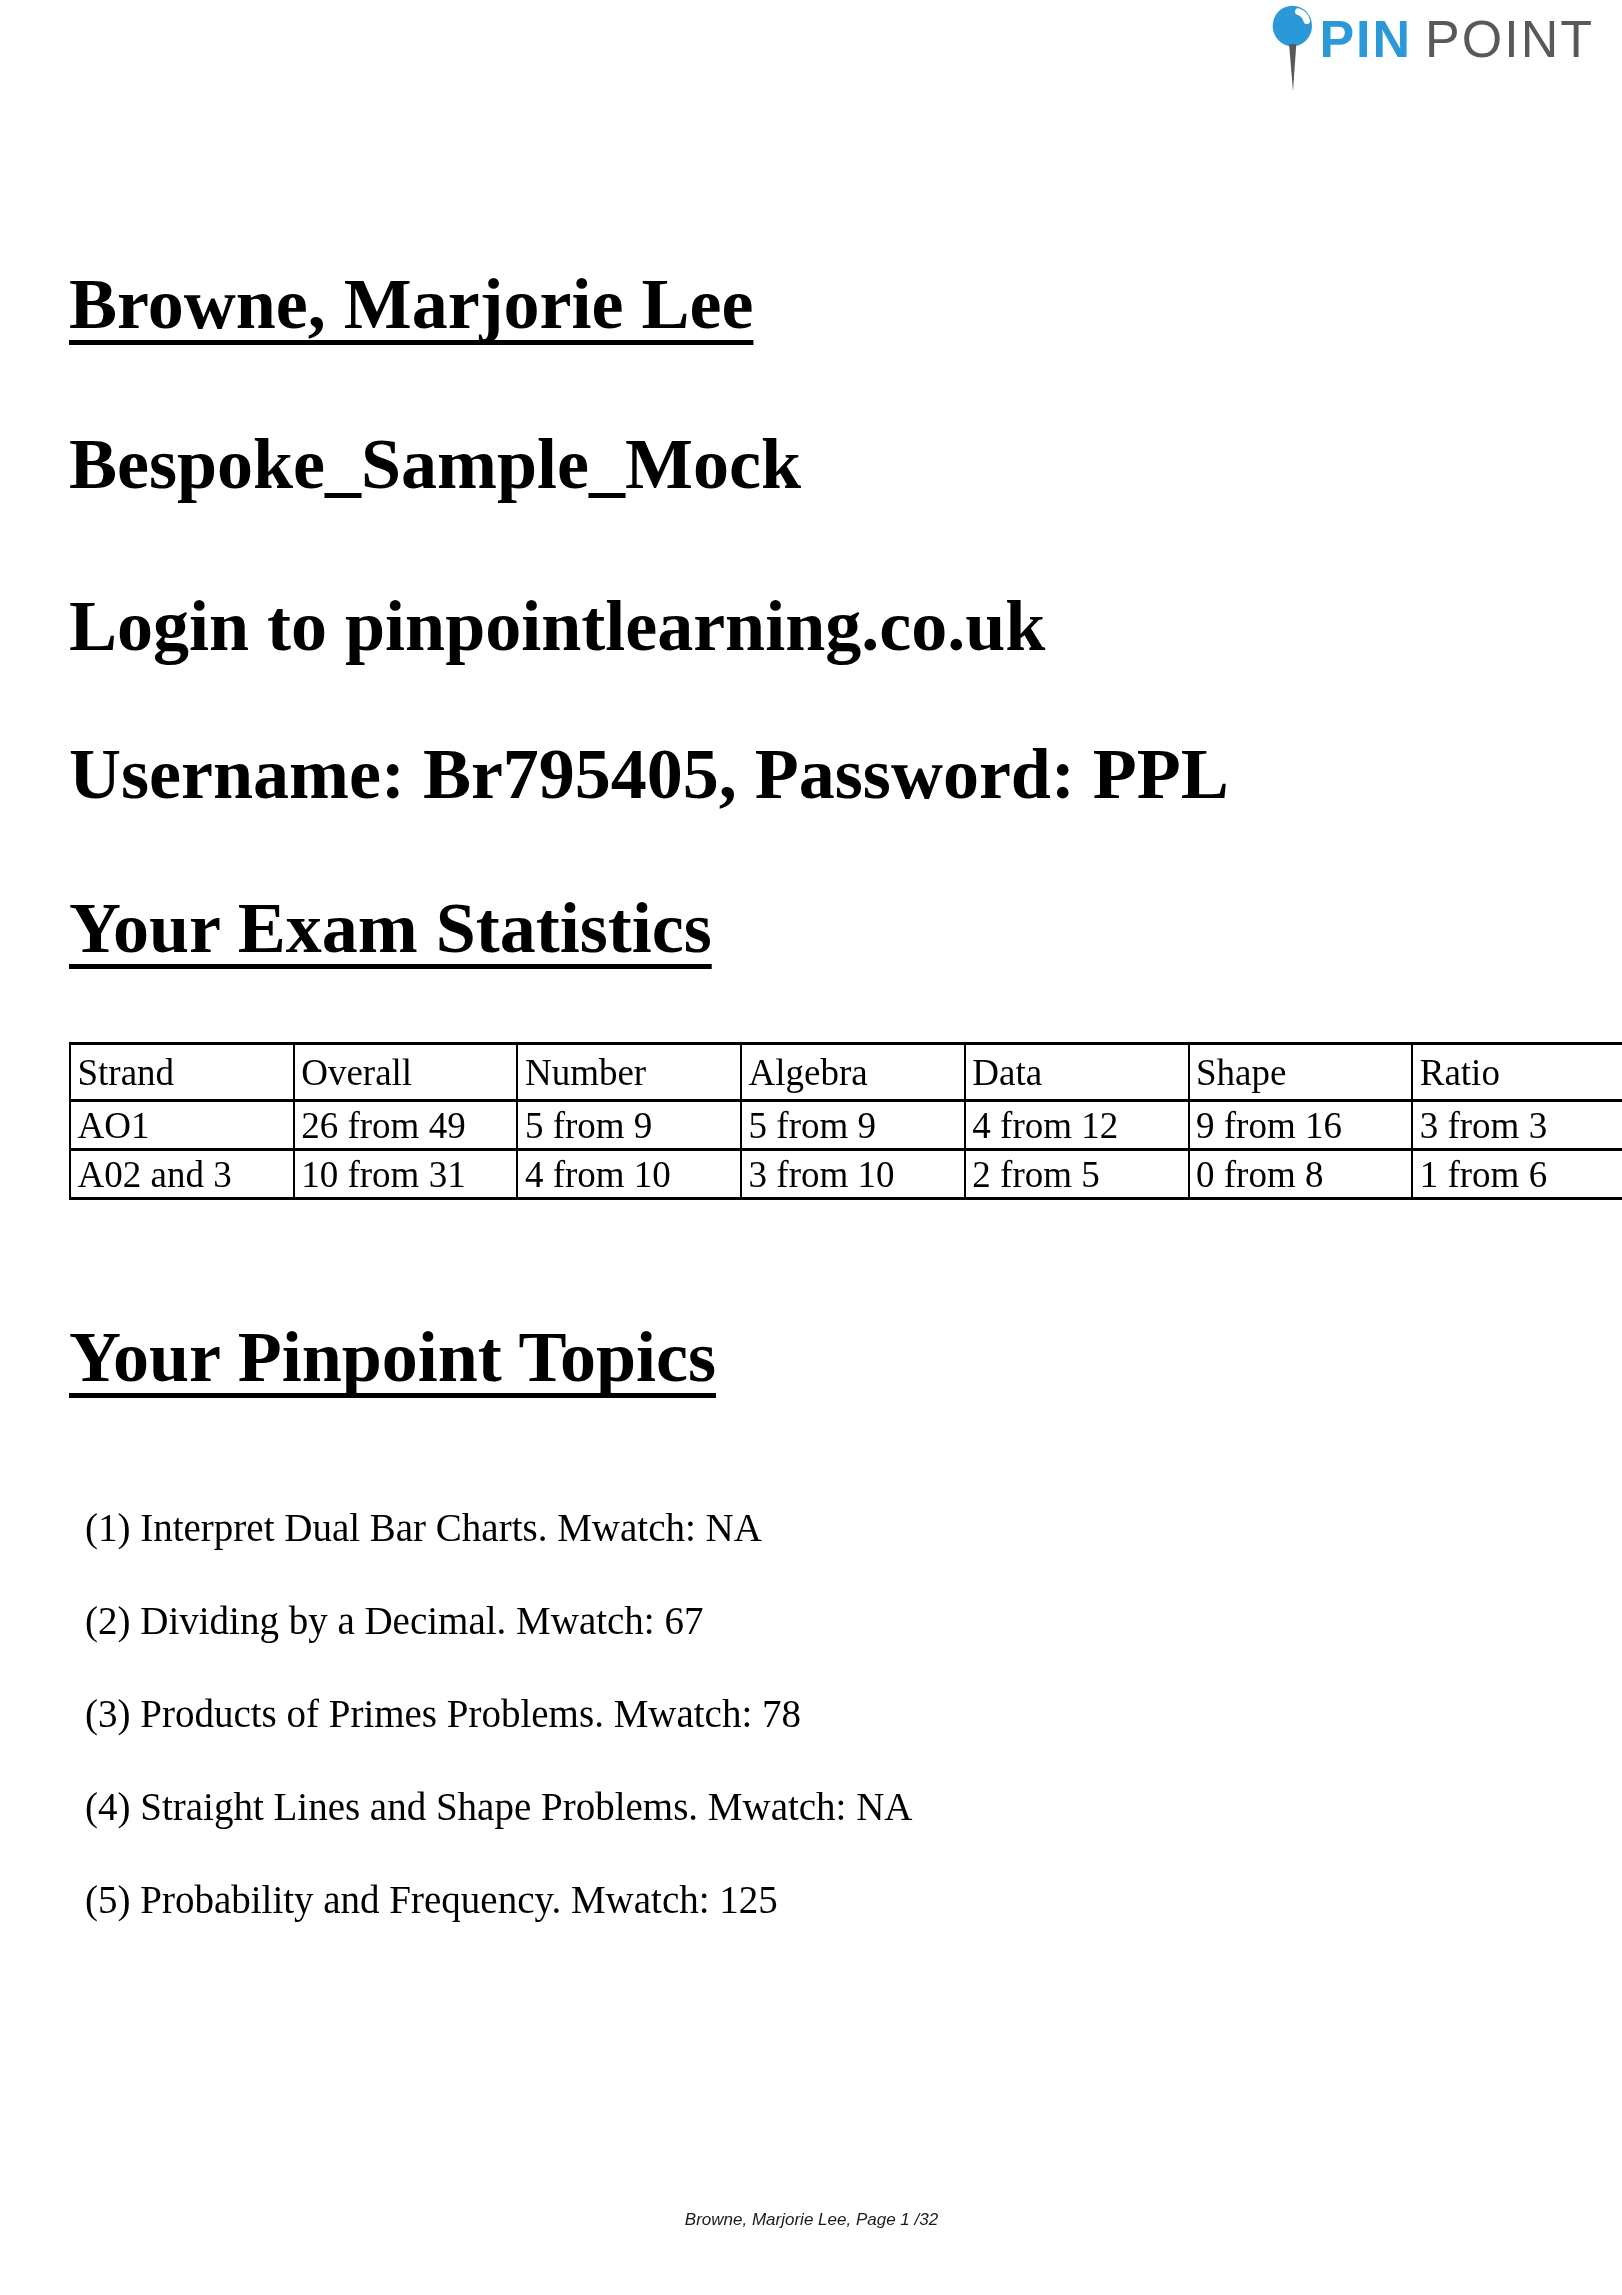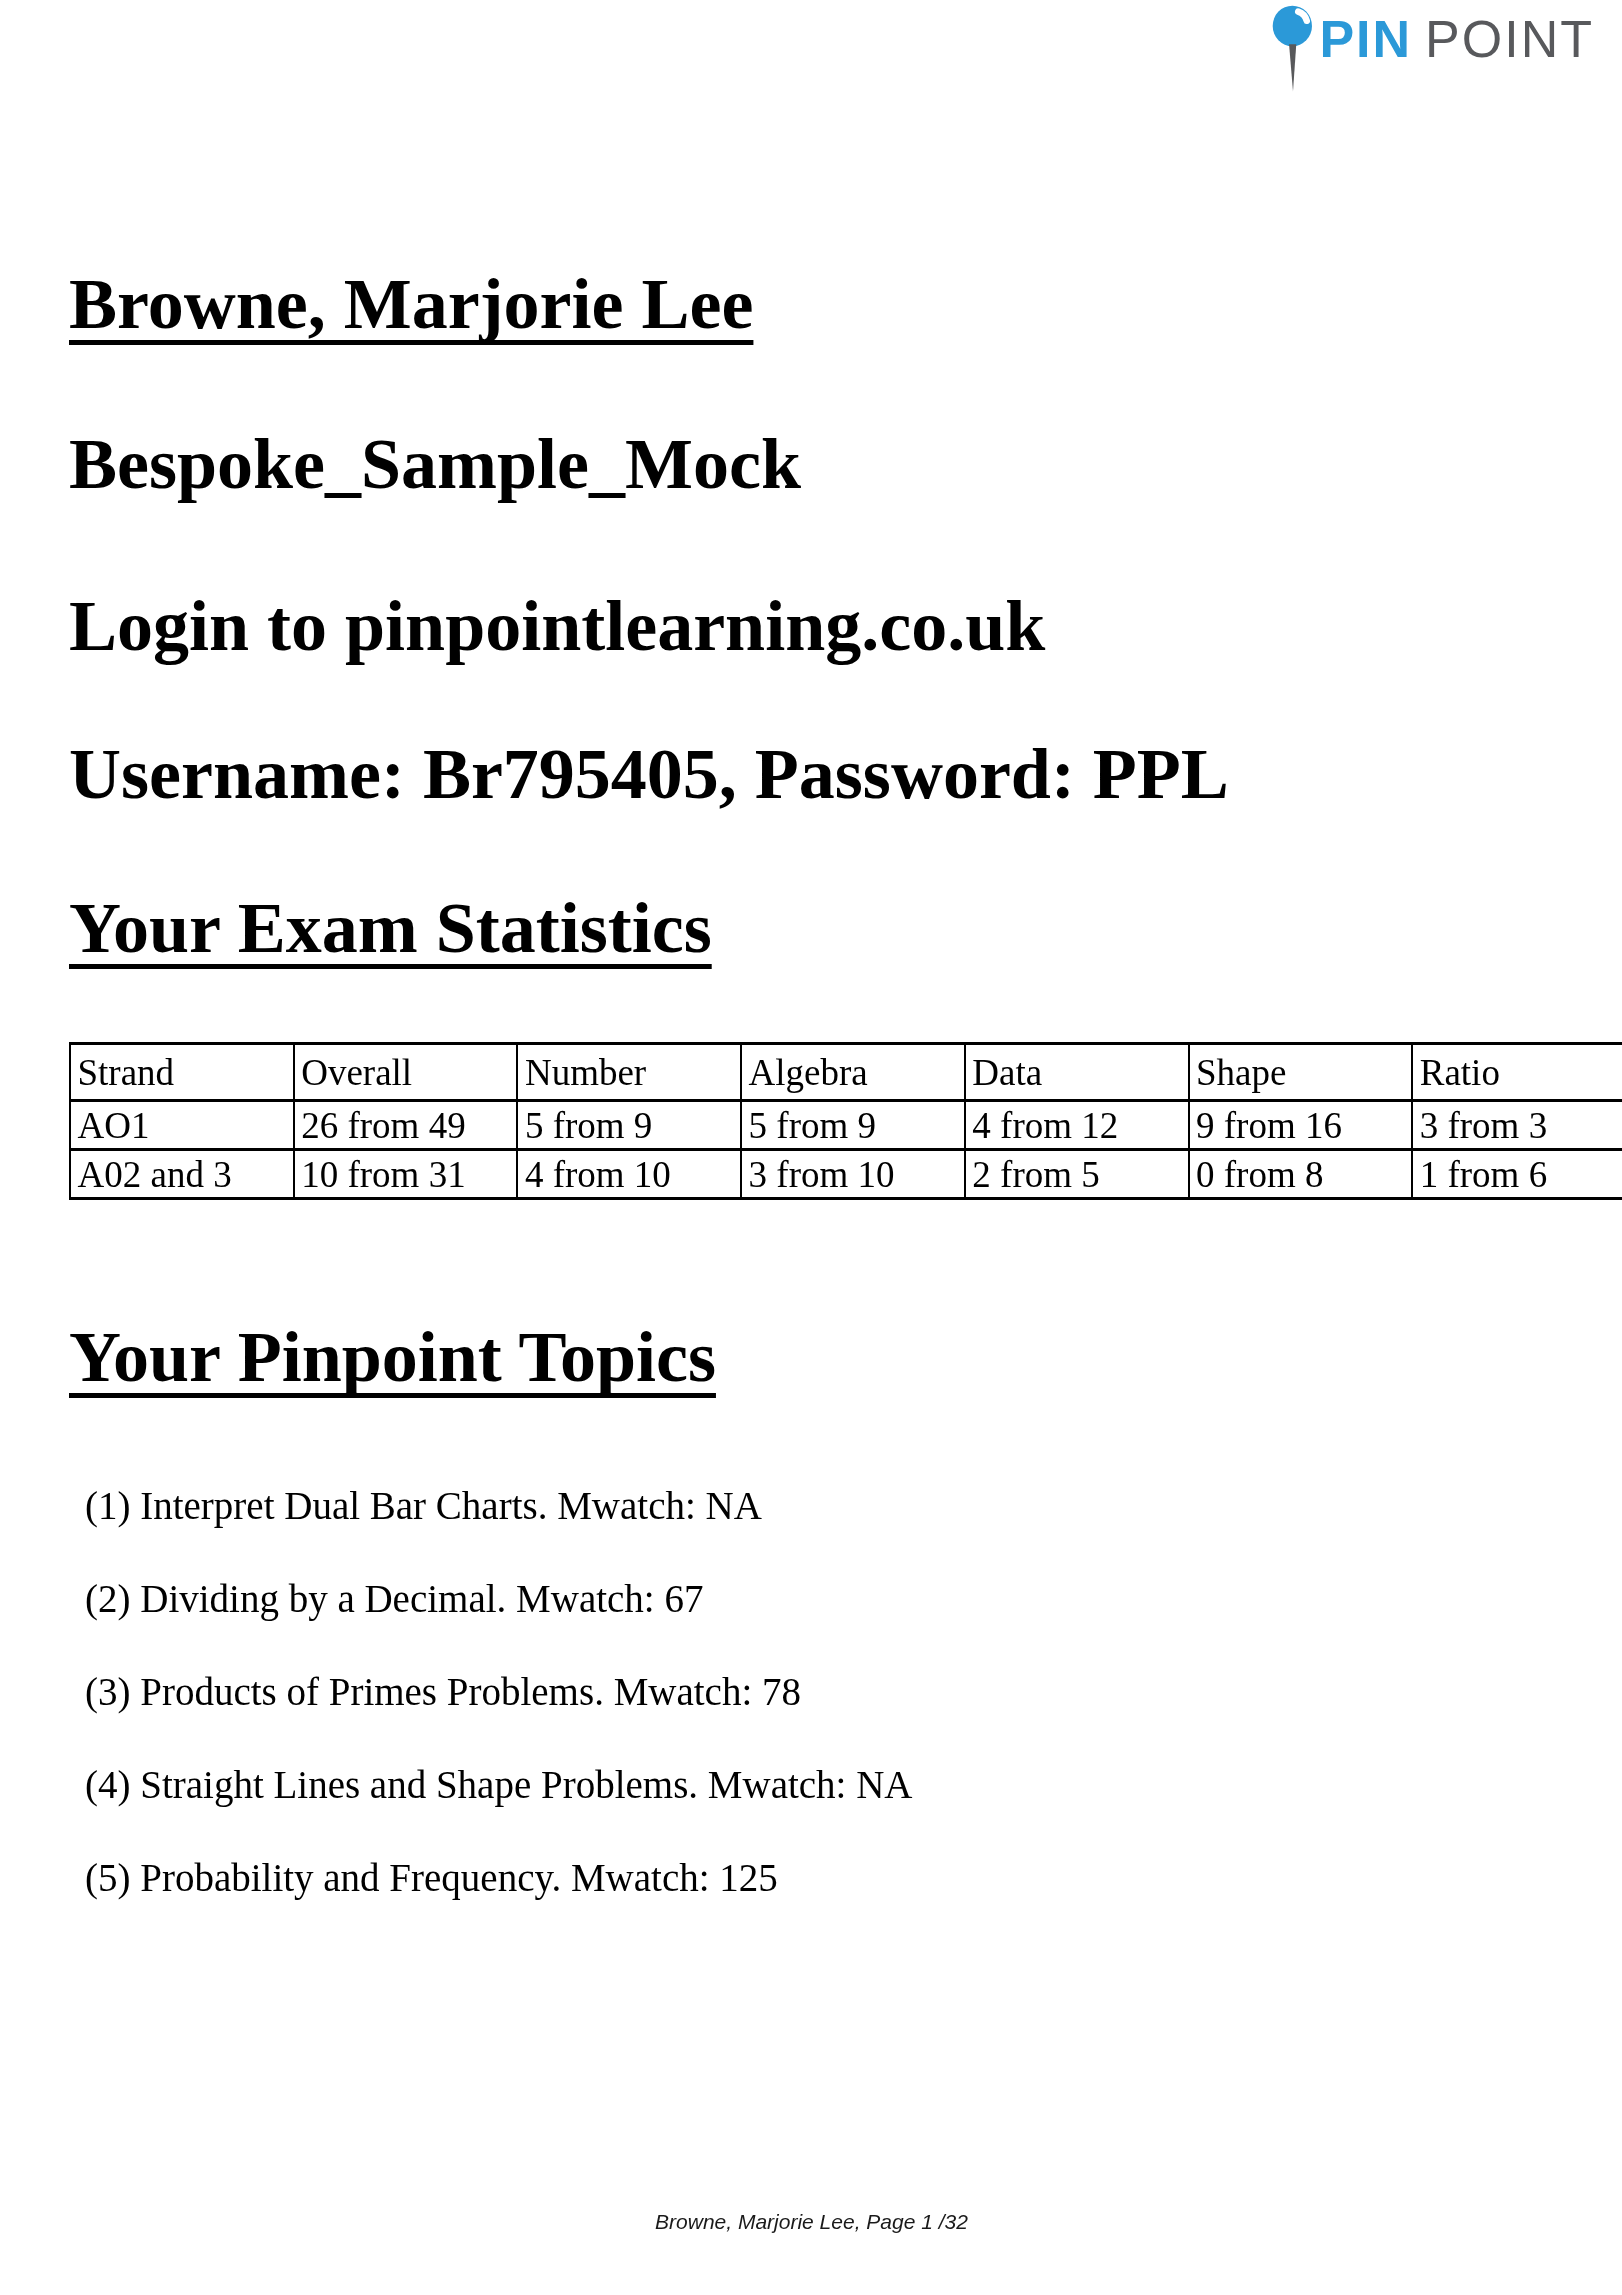--- a/index.html
+++ b/index.html
@@ -83,32 +83,33 @@
   .topics-list {
     position: absolute;
     left: 85px;
     top: 1485px;
   }
   .topic-item {
     font-size: 39px;
     line-height: 42px;
     margin-bottom: 51px;
     white-space: nowrap;
+    margin-top: 22px;
   }
 
   
   .page-footer {
     position: absolute;
     top: 2210px;
     left: 0;
     width: 100%;
     text-align: center;
     font-family: "Liberation Sans", sans-serif;
     font-style: italic;
-    font-size: 21px;
+    font-size: 17px;
     color: #1a1a1a;
   }
 </style>
 </head>
 <body>
 
 <div class="page">
 
   <div class="logo">
     <svg class="pin-svg" width="42" height="89" viewBox="0 0 64 136" aria-hidden="true">

